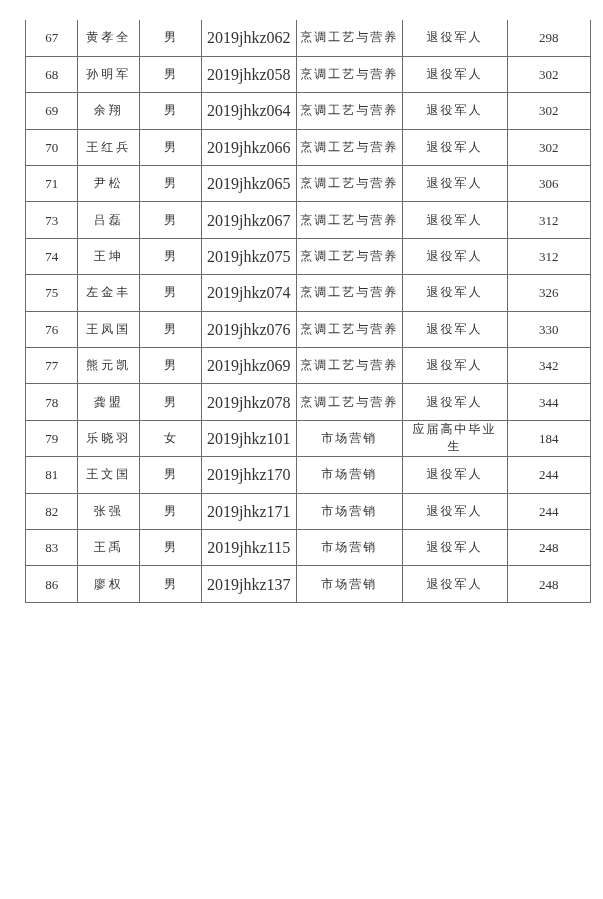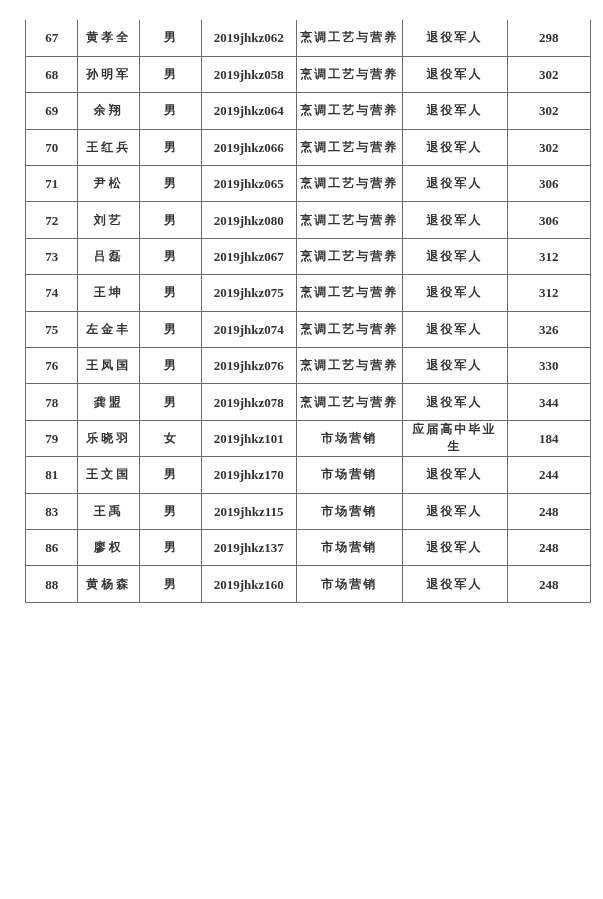--- a/index.html
+++ b/index.html
@@ -18,38 +18,37 @@
     .sheet {
       position: absolute;
       left: 25px;
       top: 20px;
       width: 566px;
     }
     table {
       border-collapse: collapse;
       table-layout: fixed;
       width: 566px;
-      font-weight: bold;
     }
     td {
       border: 1px solid #6a6a6a;
       text-align: center;
       vertical-align: middle;
       font-size: 12px;
       line-height: 17px;
       padding: 0 3px;
       height: 36.4px;
       box-sizing: border-box;
       letter-spacing: 1px;
     }
     tr:first-child td { border-top: none; }
     td.c-no { width: 51px; }
     td.c-name { width: 60px; letter-spacing: 3px; }
     td.c-sex { width: 60px; }
-    td.c-id { width: 92px; letter-spacing: 0; font-family: "Liberation Serif", "DejaVu Serif", serif; font-size: 13px; }
+    td.c-id { width: 92px; letter-spacing: 0; font-family: "Liberation Serif", "DejaVu Serif", serif; font-size: 16px; }
     td.c-major { width: 103px; letter-spacing: 2px; }
     td.c-cat { width: 102px; letter-spacing: 2px; }
     td.c-score { width: 81px; font-family: "Liberation Serif", "DejaVu Serif", serif; font-size: 13px; letter-spacing: 0; }
     td.c-no { font-family: "Liberation Serif", "DejaVu Serif", serif; font-size: 13px; letter-spacing: 0; }
     .thin-left { border-left-color: #aaaaaa; }
   </style>
 </head>
 <body>
 
 <div class="sheet">
@@ -95,29 +94,20 @@
         <tr style="">
         <td class="c-no">71</td>
         <td class="c-name thin-left">尹松</td>
         <td class="c-sex">男</td>
         <td class="c-id thin-left">2019jhkz065</td>
         <td class="c-major">烹调工艺与营养</td>
         <td class="c-cat">退役军人</td>
         <td class="c-score">306</td>
       </tr>
         <tr style="">
-        <td class="c-no">72</td>
-        <td class="c-name thin-left">刘艺</td>
-        <td class="c-sex">男</td>
-        <td class="c-id thin-left">2019jhkz080</td>
-        <td class="c-major">烹调工艺与营养</td>
-        <td class="c-cat">退役军人</td>
-        <td class="c-score">306</td>
-      </tr>
-        <tr style="">
         <td class="c-no">73</td>
         <td class="c-name thin-left">吕磊</td>
         <td class="c-sex">男</td>
         <td class="c-id thin-left">2019jhkz067</td>
         <td class="c-major">烹调工艺与营养</td>
         <td class="c-cat">退役军人</td>
         <td class="c-score">312</td>
       </tr>
         <tr style="">
         <td class="c-no">74</td>
@@ -138,20 +128,29 @@
         <td class="c-score">326</td>
       </tr>
         <tr style="">
         <td class="c-no">76</td>
         <td class="c-name thin-left">王凤国</td>
         <td class="c-sex">男</td>
         <td class="c-id thin-left">2019jhkz076</td>
         <td class="c-major">烹调工艺与营养</td>
         <td class="c-cat">退役军人</td>
         <td class="c-score">330</td>
+      </tr>
+        <tr style="">
+        <td class="c-no">77</td>
+        <td class="c-name thin-left">熊元凯</td>
+        <td class="c-sex">男</td>
+        <td class="c-id thin-left">2019jhkz069</td>
+        <td class="c-major">烹调工艺与营养</td>
+        <td class="c-cat">退役军人</td>
+        <td class="c-score">342</td>
       </tr>
         <tr style="">
         <td class="c-no">78</td>
         <td class="c-name thin-left">龚盟</td>
         <td class="c-sex">男</td>
         <td class="c-id thin-left">2019jhkz078</td>
         <td class="c-major">烹调工艺与营养</td>
         <td class="c-cat">退役军人</td>
         <td class="c-score">344</td>
       </tr>
@@ -167,41 +166,41 @@
         <tr style="">
         <td class="c-no">81</td>
         <td class="c-name thin-left">王文国</td>
         <td class="c-sex">男</td>
         <td class="c-id thin-left">2019jhkz170</td>
         <td class="c-major">市场营销</td>
         <td class="c-cat">退役军人</td>
         <td class="c-score">244</td>
       </tr>
         <tr style="">
+        <td class="c-no">82</td>
+        <td class="c-name thin-left">张强</td>
+        <td class="c-sex">男</td>
+        <td class="c-id thin-left">2019jhkz171</td>
+        <td class="c-major">市场营销</td>
+        <td class="c-cat">退役军人</td>
+        <td class="c-score">244</td>
+      </tr>
+        <tr style="">
         <td class="c-no">83</td>
         <td class="c-name thin-left">王禹</td>
         <td class="c-sex">男</td>
         <td class="c-id thin-left">2019jhkz115</td>
         <td class="c-major">市场营销</td>
         <td class="c-cat">退役军人</td>
         <td class="c-score">248</td>
       </tr>
         <tr style="">
         <td class="c-no">86</td>
         <td class="c-name thin-left">廖权</td>
         <td class="c-sex">男</td>
         <td class="c-id thin-left">2019jhkz137</td>
-        <td class="c-major">市场营销</td>
-        <td class="c-cat">退役军人</td>
-        <td class="c-score">248</td>
-      </tr>
-        <tr style="">
-        <td class="c-no">88</td>
-        <td class="c-name thin-left">黄杨森</td>
-        <td class="c-sex">男</td>
-        <td class="c-id thin-left">2019jhkz160</td>
         <td class="c-major">市场营销</td>
         <td class="c-cat">退役军人</td>
         <td class="c-score">248</td>
       </tr>
       </tbody>
   </table>
 </div>
 
 </body></html>

